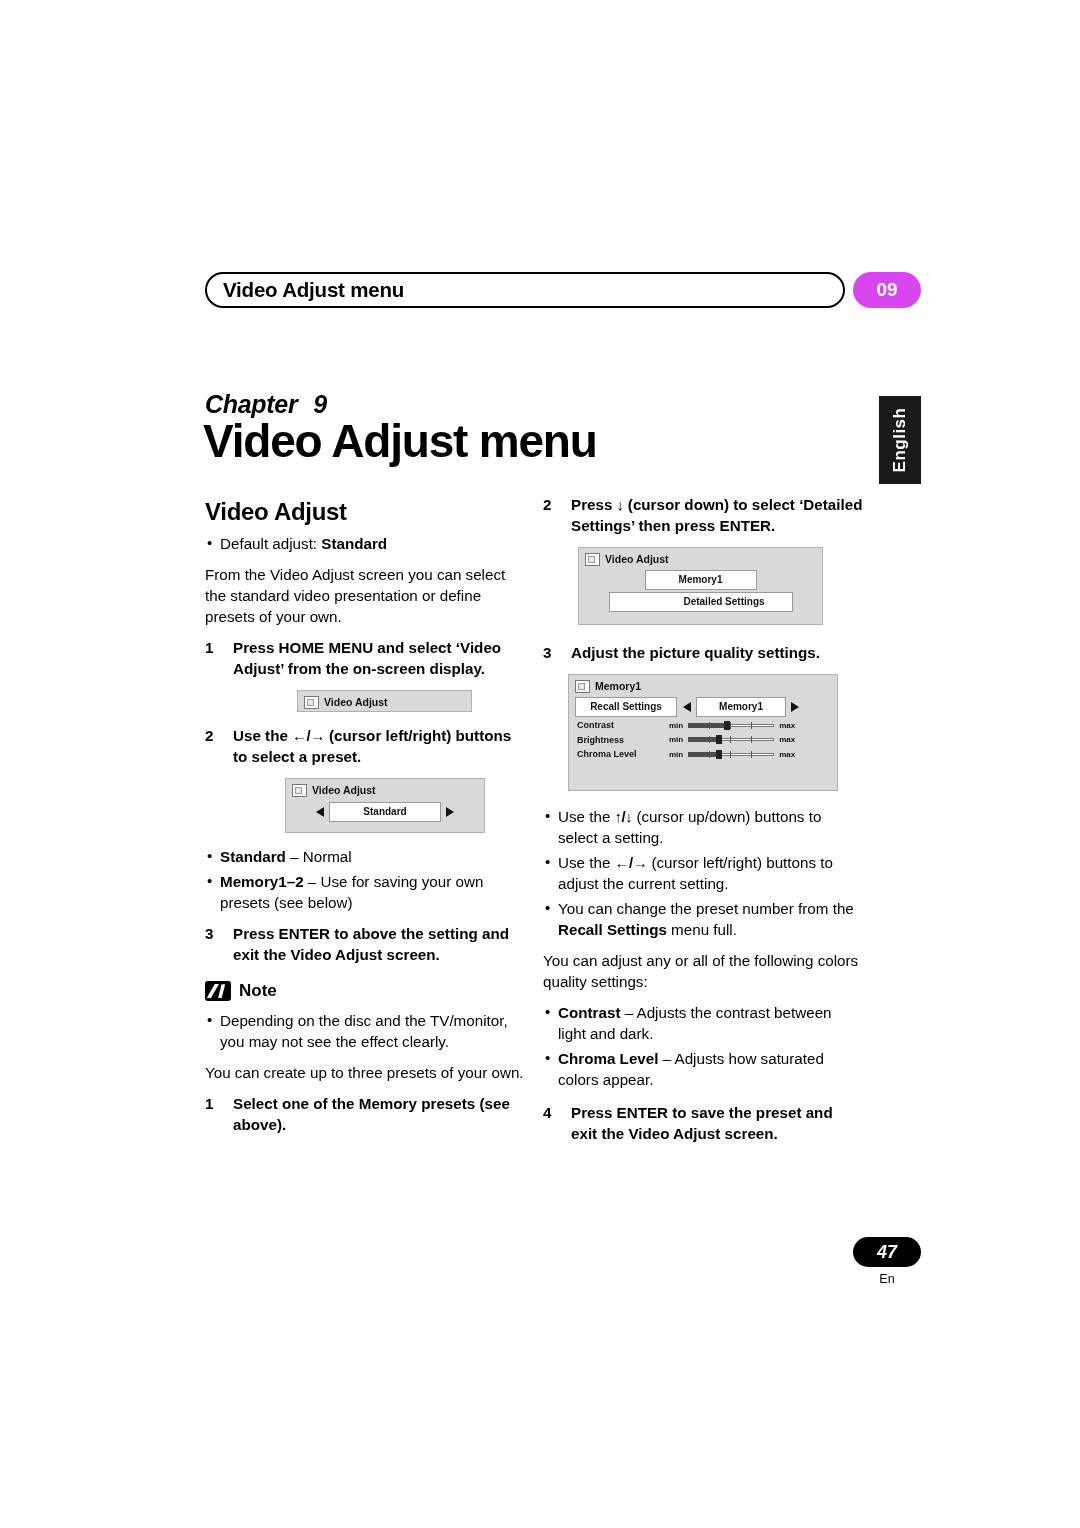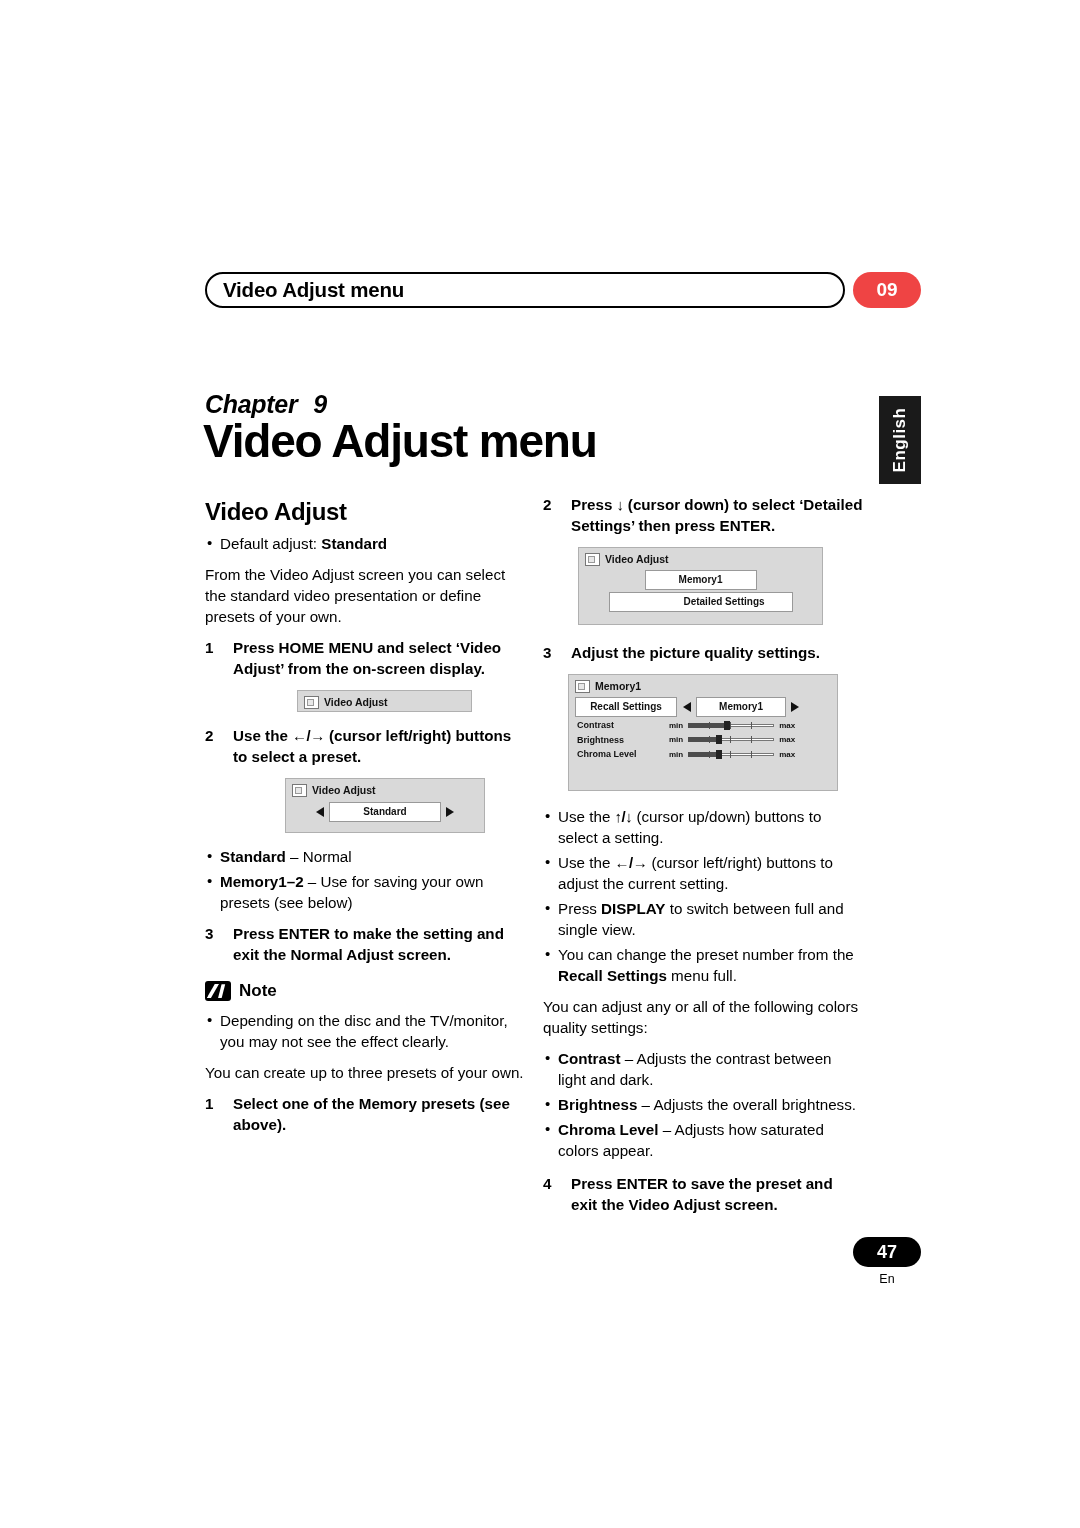--- a/index.html
+++ b/index.html
@@ -42,21 +42,21 @@
     font-size: 20.5px;
     font-weight: bold;
     letter-spacing: -0.2px;
   }
   .header-chapnum {
     position: absolute;
     left: 648px;
     top: 0;
     width: 68px;
     height: 36px;
-    background: #ef4444;
+    background: #d946ef;
     border-radius: 18px;
     color: #fff;
     font-size: 19px;
     font-weight: bold;
     display: flex;
     align-items: center;
     justify-content: center;
   }
 
   
@@ -343,20 +343,21 @@
     width: 68px;
     height: 30px;
     background: #000;
     color: #fff;
     border-radius: 15px;
     font-size: 18px;
     font-weight: bold;
     display: flex;
     align-items: center;
     justify-content: center;
+    font-style: italic;
   }
   .pagelang {
     position: absolute;
     left: 853px;
     top: 1272px;
     width: 68px;
     text-align: center;
     font-size: 12.5px;
   }
 </style>
@@ -423,21 +424,21 @@
     </div>
   </div>
 
   <ul class="bul">
     <li><span class="b">Standard</span><span> – Normal</span></li>
     <li><span class="b">Memory1–2</span><span> – Use for saving your own presets (see below)</span></li>
   </ul>
 
   <div class="step">
     <span class="n">3</span>
-    <span>Press ENTER to make the setting and exit the Normal Adjust screen.</span>
+    <span>Press ENTER to above the setting and exit the Video Adjust screen.</span>
   </div>
 
   <div class="note-head">
     <span class="note-icon"></span>
     <span class="note-title">Note</span>
   </div>
 
   <ul class="bul">
     <li>Depending on the disc and the TV/monitor, you may not see the effect clearly.</li>
   </ul>
@@ -532,29 +533,27 @@
           <span class="knob" style="left:28px;"></span>
         </span>
         <span class="minmax">max</span>
       </div>
     </div>
   </div>
 
   <ul class="bul" style="margin-top:16px;">
     <li><span>Use the </span><span class="arrow">↑/↓</span><span> (cursor up/down) buttons to select a setting.</span></li>
     <li><span>Use the </span><span class="arrow">←/→</span><span> (cursor left/right) buttons to adjust the current setting.</span></li>
-    <li><span>Press </span><span class="b">DISPLAY</span><span> to switch between full and single view.</span></li>
     <li><span>You can change the preset number from the </span><span class="b">Recall Settings</span><span> menu full.</span></li>
   </ul>
 
   <p class="body">You can adjust any or all of the following colors quality settings:</p>
 
   <ul class="bul">
     <li><span class="b">Contrast</span><span> – Adjusts the contrast between light and dark.</span></li>
-    <li><span class="b">Brightness</span><span> – Adjusts the overall brightness.</span></li>
     <li><span class="b">Chroma Level</span><span> – Adjusts how saturated colors appear.</span></li>
   </ul>
 
   <div class="step" style="margin-top:12px;">
     <span class="n">4</span>
     <span>Press ENTER to save the preset and exit the Video Adjust screen.</span>
   </div>
 </div>
 
 <div class="pagenum">47</div>

